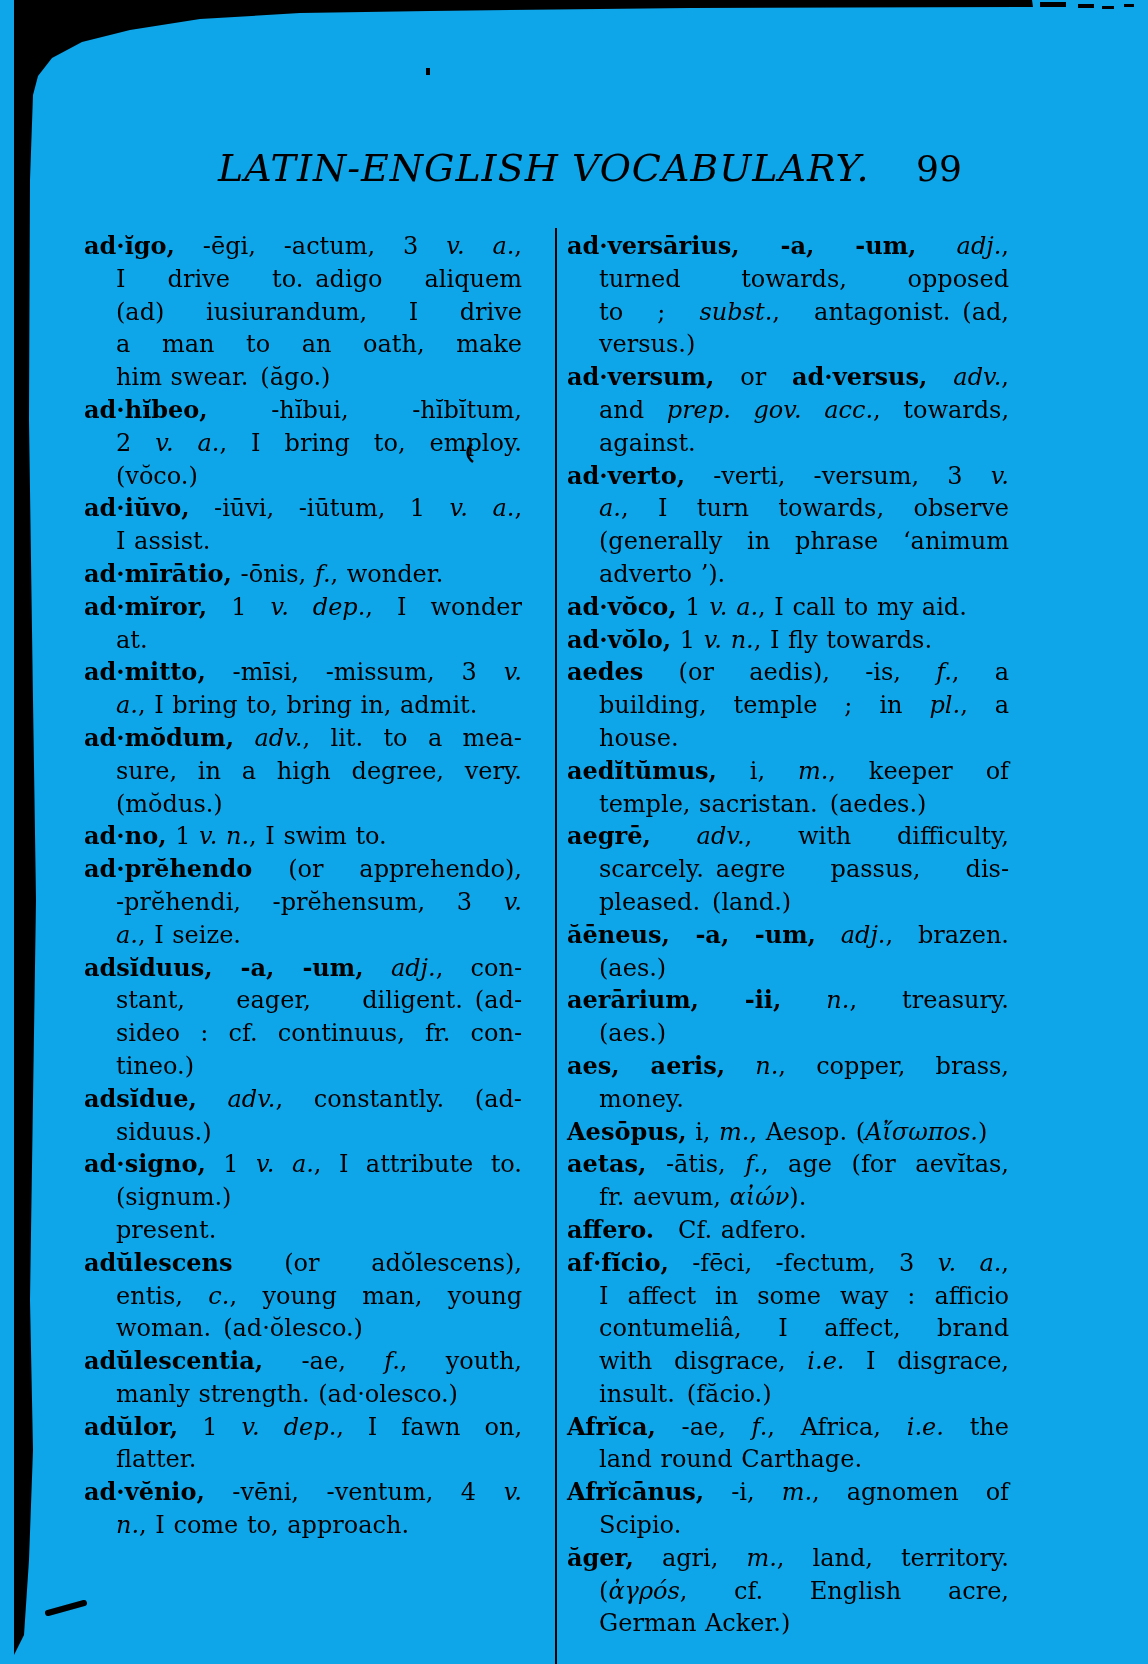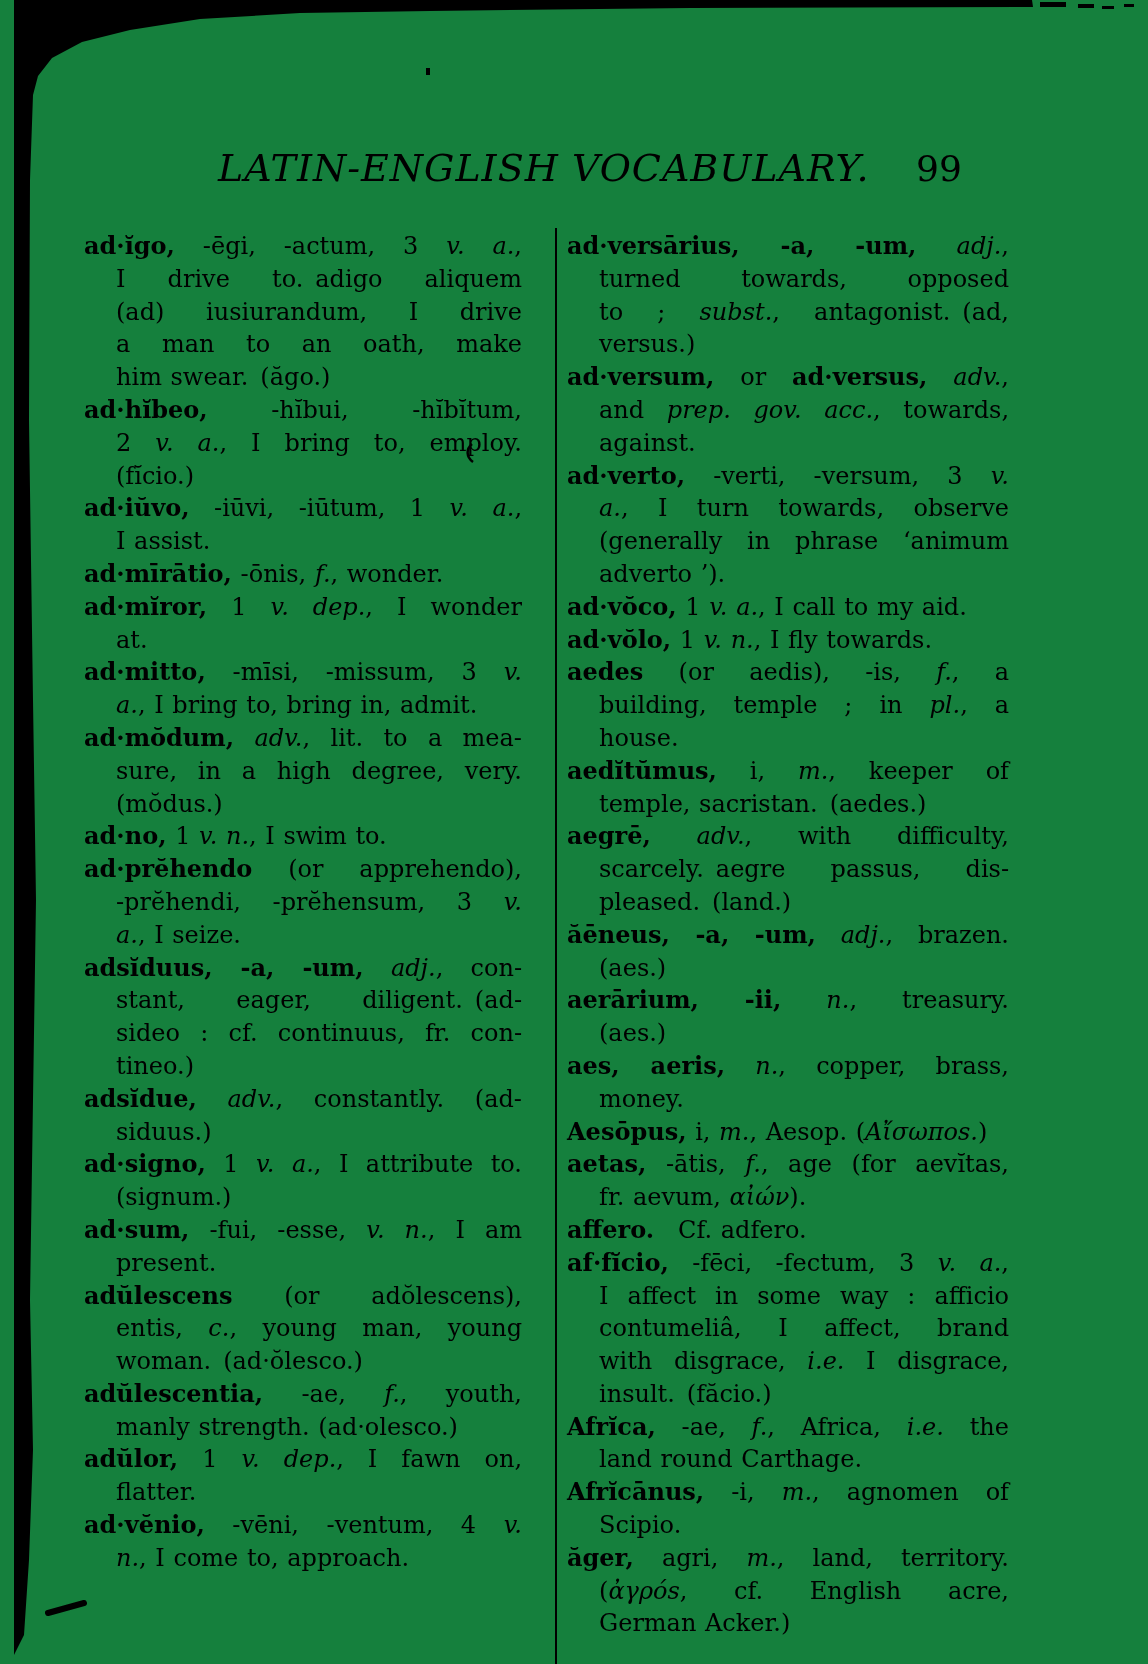--- a/index.html
+++ b/index.html
@@ -1,19 +1,19 @@
 <!DOCTYPE html>
 <html><head>
 <meta charset="utf-8">
 <style>
   html,body{margin:0;padding:0;background:#e8e8e8;}
   .page{
     position:relative;
     width:1148px;height:1664px;
-    background:#15803d;
+    background:#0ea5e9;
     overflow:hidden;
     font-family:"DejaVu Serif", serif;
     color:#000;
   }
   .artifacts{position:absolute;top:0;left:0;pointer-events:none;}
   .title{
     position:absolute;left:218px;top:146px;
     font-style:italic;font-size:38px;letter-spacing:1px;
     white-space:nowrap;
   }
@@ -68,21 +68,21 @@
       <div class="entry">
         <div class="line"><span class="b">ad·ĭgo,</span><span> -ēgi, -actum, 3 </span><span class="i">v. a.</span><span>,</span></div>
         <div class="line cont"><span>I drive to. adigo aliquem</span></div>
         <div class="line cont"><span>(ad) iusiurandum, I drive</span></div>
         <div class="line cont"><span>a man to an oath, make</span></div>
         <div class="line cont last"><span>him swear. (ăgo.)</span></div>
       </div>
       <div class="entry">
         <div class="line"><span class="b">ad·hĭbeo,</span><span> -hĭbui, -hĭbĭtum,</span></div>
         <div class="line cont"><span>2 </span><span class="i">v. a.</span><span>, I bring to, employ.</span></div>
-        <div class="line cont last"><span>(fĭcio.)</span></div>
+        <div class="line cont last"><span>(vŏco.)</span></div>
       </div>
       <div class="entry">
         <div class="line"><span class="b">ad·iŭvo,</span><span> -iūvi, -iūtum, 1 </span><span class="i">v. a.</span><span>,</span></div>
         <div class="line cont last"><span>I assist.</span></div>
       </div>
       <div class="entry">
         <div class="line last"><span class="b">ad·mīrātio,</span><span> -ōnis, </span><span class="i">f.</span><span>, wonder.</span></div>
       </div>
       <div class="entry">
         <div class="line"><span class="b">ad·mĭror,</span><span> 1 </span><span class="i">v. dep.</span><span>, I wonder</span></div>
@@ -113,21 +113,20 @@
       </div>
       <div class="entry">
         <div class="line"><span class="b">adsĭdue,</span><span> </span><span class="i">adv.</span><span>, constantly. (ad-</span></div>
         <div class="line cont last"><span>siduus.)</span></div>
       </div>
       <div class="entry">
         <div class="line"><span class="b">ad·signo,</span><span> 1 </span><span class="i">v. a.</span><span>, I attribute to.</span></div>
         <div class="line cont last"><span>(signum.)</span></div>
       </div>
       <div class="entry">
-        <div class="line"><span class="b">ad·sum,</span><span> -fui, -esse, </span><span class="i">v. n.</span><span>, I am</span></div>
         <div class="line cont last"><span>present.</span></div>
       </div>
       <div class="entry">
         <div class="line"><span class="b">adŭlescens</span><span> (or adŏlescens),</span></div>
         <div class="line cont"><span>entis, </span><span class="i">c.</span><span>, young man, young</span></div>
         <div class="line cont last"><span>woman. (ad·ŏlesco.)</span></div>
       </div>
       <div class="entry">
         <div class="line"><span class="b">adŭlescentia,</span><span> -ae, </span><span class="i">f.</span><span>, youth,</span></div>
         <div class="line cont last"><span>manly strength. (ad·olesco.)</span></div>

